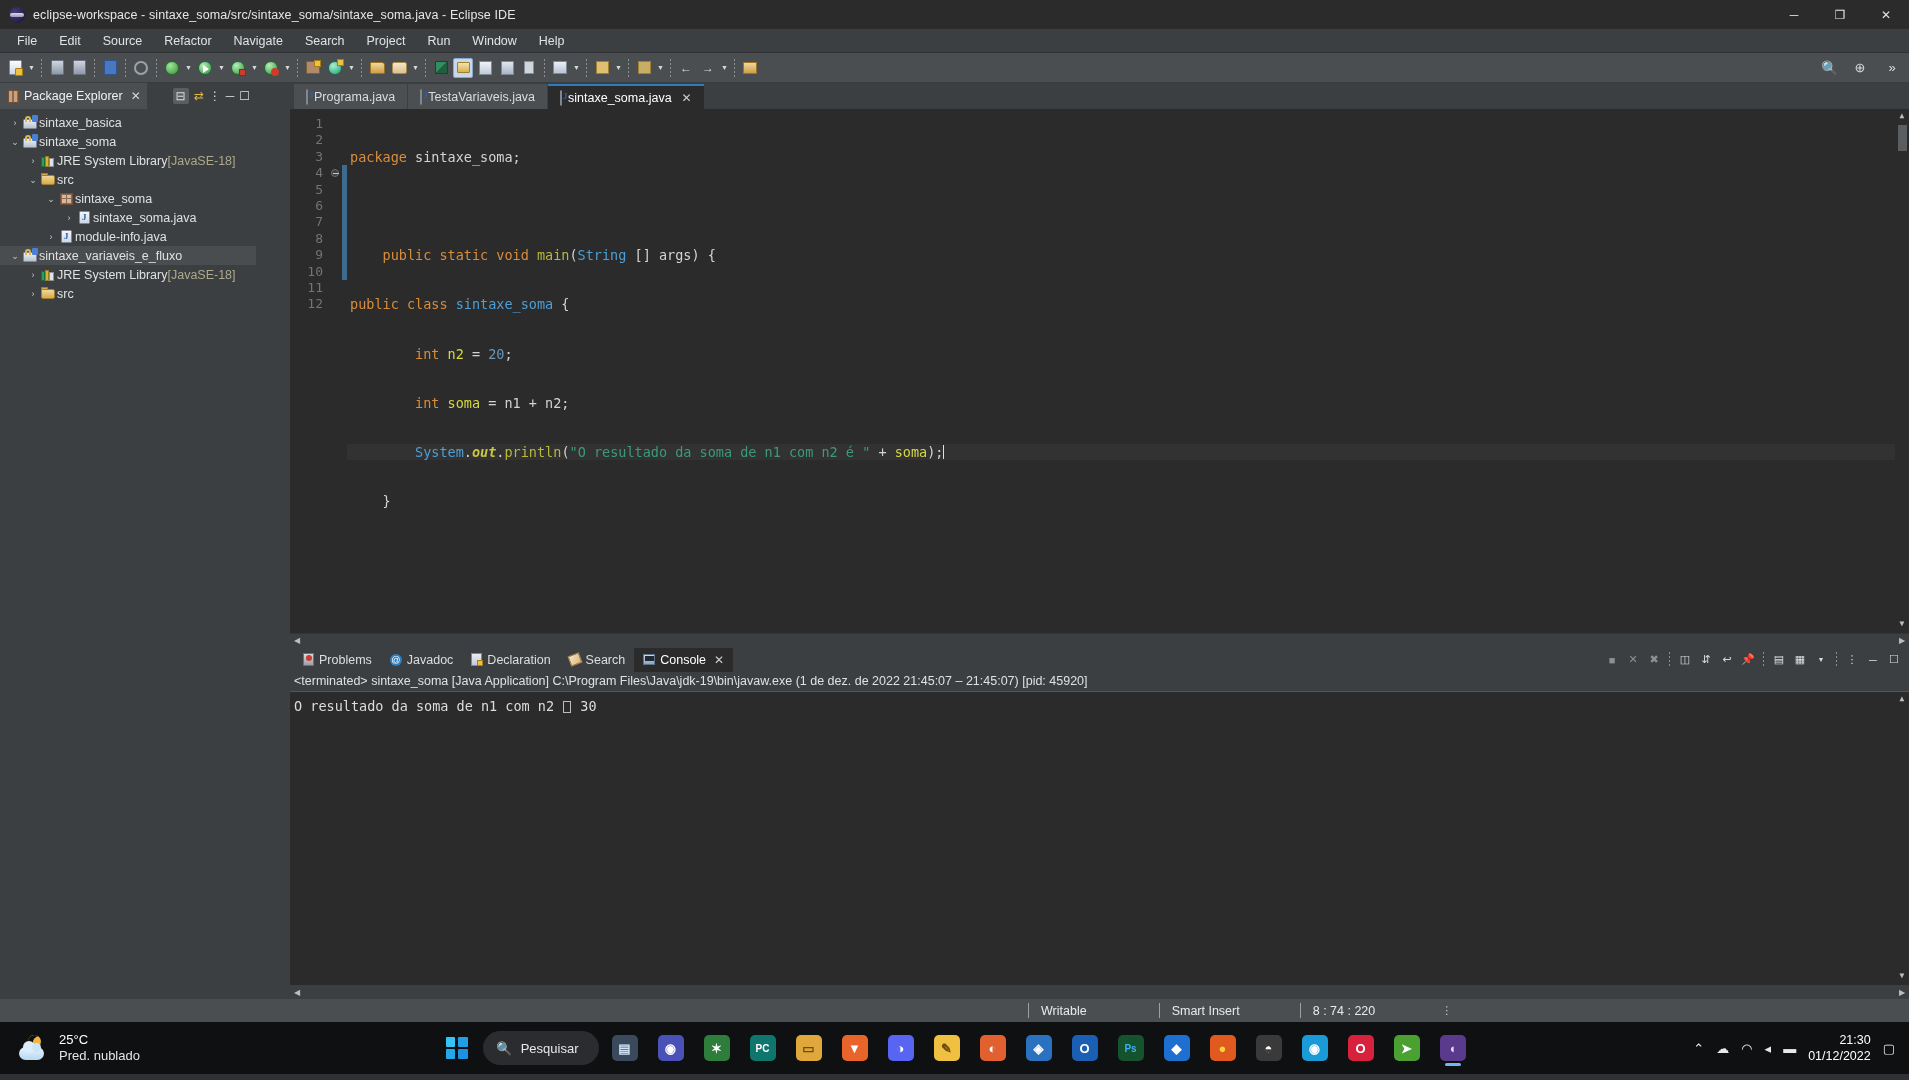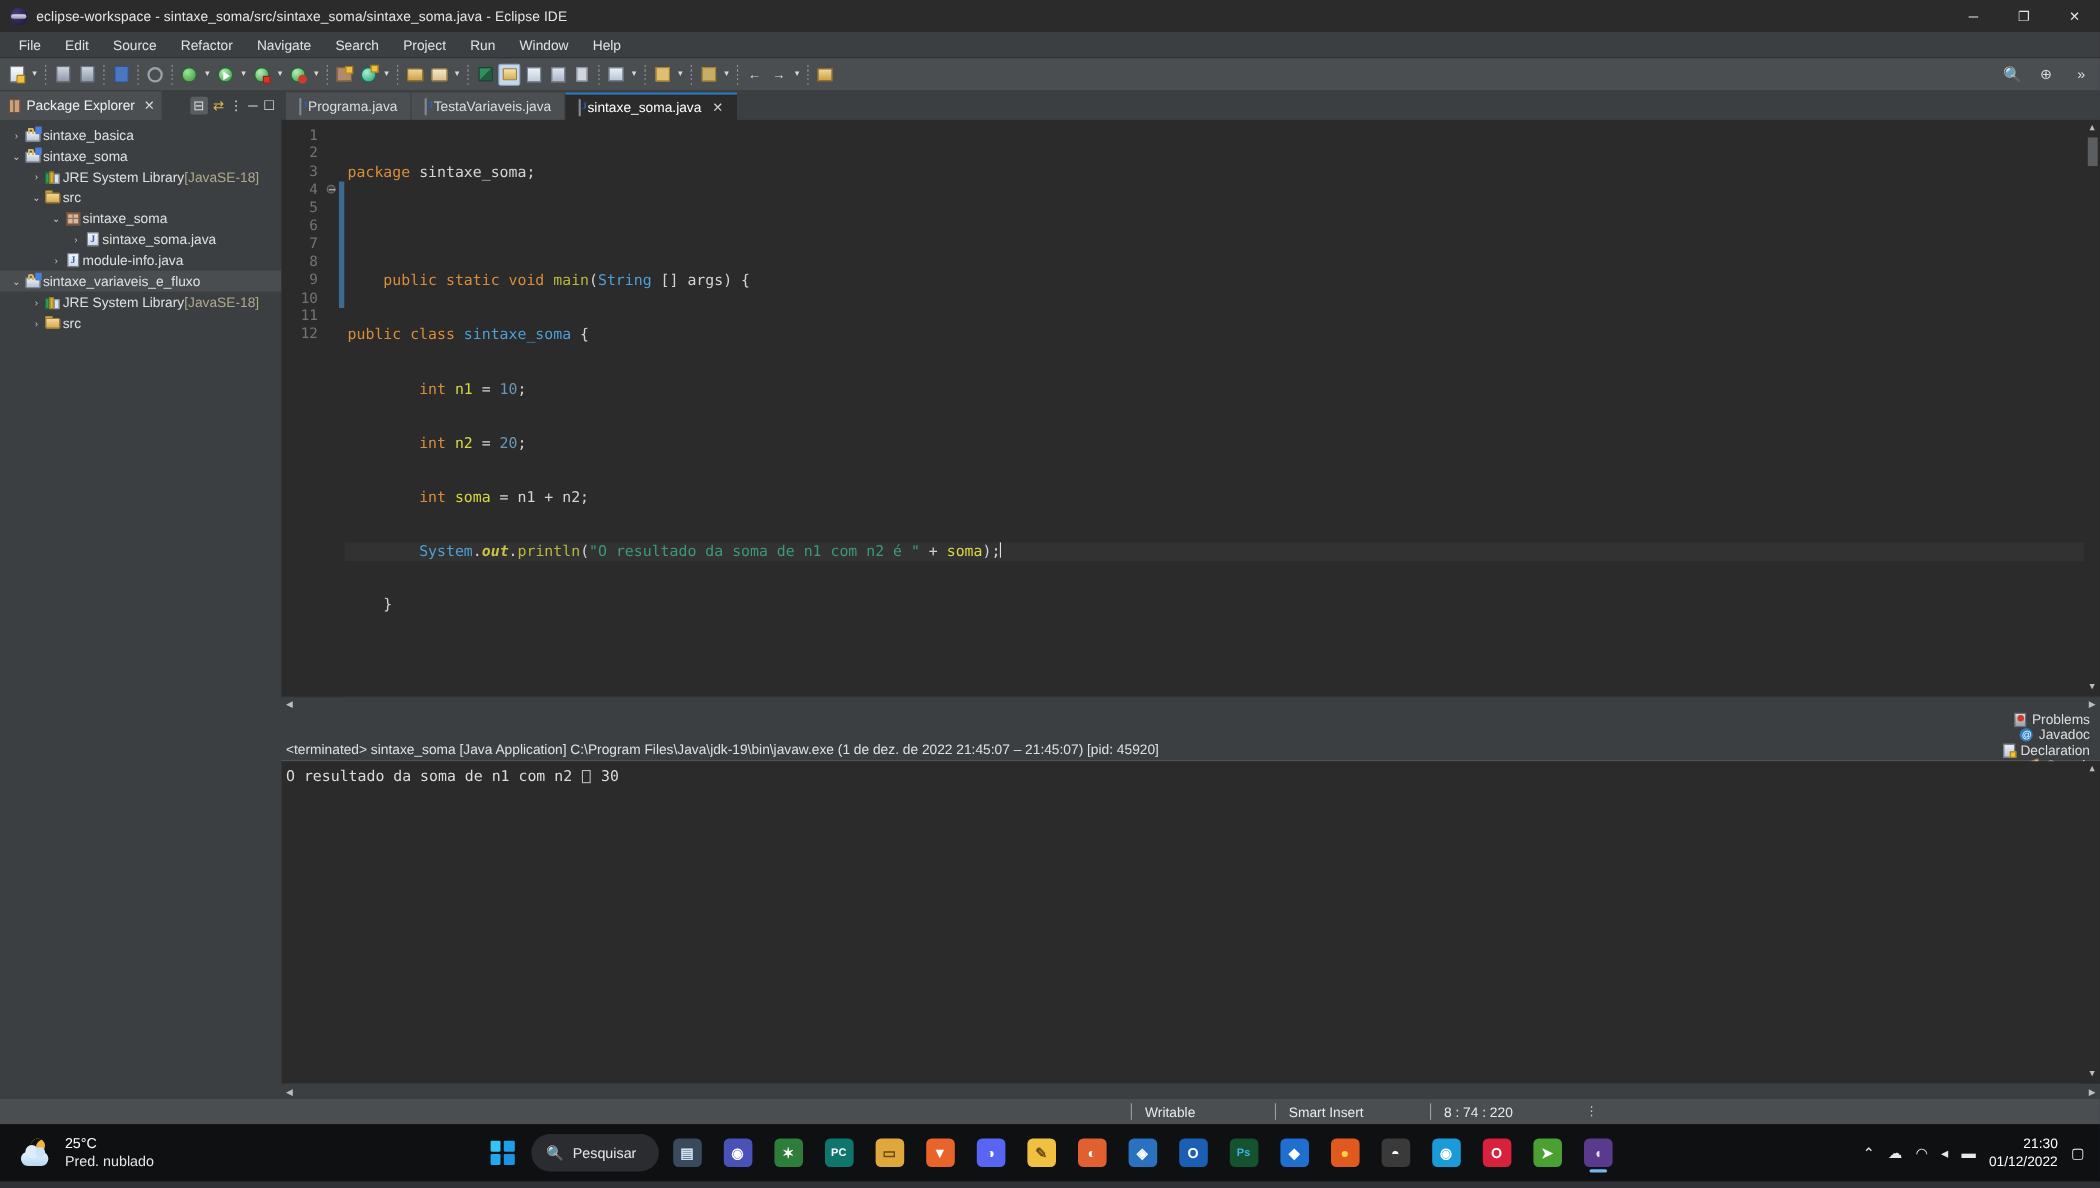--- a/index.html
+++ b/index.html
@@ -62,21 +62,21 @@
   }
   .tb-right { position: absolute; right: 6px; display: flex; align-items: center; gap: 10px; }
   .tb-search { color: #d6d6d6; font-size: 14px; }
 
   
   .g { display: block; }
   .sq { width: 13px; height: 15px; border-radius: 1px; }
   .circle { width: 14px; height: 14px; border-radius: 50%; }
 
   
-  .main { display: flex; height: 916px; background: #3c3f41; }
+  .main { display: flex; height: 916px; background: #3c3f41; gap: 34px; }
 
   
   .explorer { width: 256px; background: #3c3f41; display: flex; flex-direction: column; flex: none; }
   .ex-header {
     height: 26px; display: flex; align-items: center; position: relative;
     background: #3c3f41;
   }
   .ex-tab {
     height: 26px; display: flex; align-items: center; gap: 5px; padding: 0 6px 0 8px;
     background: #4b4f52; color: #f0f0f0; font-size: 12.5px;
@@ -176,21 +176,21 @@
     width: 14px; flex: none; background: #2b2b2b; display: flex; flex-direction: column;
     align-items: center; padding: 2px 0;
   }
   .v-scroll .arw { color: #bdbdbd; font-size: 8px; height: 12px; }
   .v-scroll .thumb { width: 9px; height: 26px; background: #5a5e61; margin-top: 2px; }
   .v-scroll .spacer { flex: 1; }
 
   
   .console-panel { height: 352px; background: #3c3f41; display: flex; flex-direction: column; flex: none; }
   .console-tabs {
-    height: 25px; display: flex; align-items: flex-end; position: relative; padding-left: 4px; flex-direction: column;
+    height: 25px; display: flex; align-items: center; position: relative; padding-left: 4px;
   }
   .ctab {
     height: 24px; display: flex; align-items: center; gap: 5px; padding: 0 9px;
     color: #dedede; font-size: 12.5px; white-space: nowrap;
   }
   .ctab.active { background: #2b2b2b; color: #ffffff; }
   .ctab .x { font-size: 12px; color: #cfcfcf; margin-left: 3px; }
   .console-tools {
     margin-left: auto; display: flex; align-items: center; gap: 3px; padding-right: 6px;
   }
@@ -598,21 +598,20 @@
       </div>
       <div class="changebar">
         <div style="height:49px"></div>
         <div class="mark" style="height:115px"></div>
       </div>
       <div class="code">
         <div class="ln"><span class="kw">package </span><span class="pln">sintaxe_soma;</span></div>
         <div class="ln">&nbsp;</div>
         <div class="ln"><span class="pln">    </span><span class="kw">public static void </span><span class="mth">main</span><span class="pln">(</span><span class="cls">String</span><span class="pln"> [] args) {</span></div>
         <div class="ln"><span class="kw">public class </span><span class="cls">sintaxe_soma</span><span class="pln"> {</span></div>
-        <div class="ln"><span class="pln">        </span><span class="kw">int </span><span class="var">n1</span><span class="pln"> = </span><span class="num">10</span><span class="pln">;</span></div>
         <div class="ln"><span class="pln">        </span><span class="kw">int </span><span class="var">n2</span><span class="pln"> = </span><span class="num">20</span><span class="pln">;</span></div>
         <div class="ln"><span class="pln">        </span><span class="kw">int </span><span class="var">soma</span><span class="pln"> = n1 + n2;</span></div>
         <div class="ln cur"><span class="pln">        </span><span class="cls">System</span><span class="pln">.</span><span class="fld">out</span><span class="pln">.</span><span class="mth">println</span><span class="pln">(</span><span class="str">"O resultado da soma de n1 com n2 é "</span><span class="pln"> + </span><span class="var">soma</span><span class="pln">);</span><span class="caret"></span></div>
         <div class="ln"><span class="pln">    }</span></div>
         <div class="ln">&nbsp;</div>
         
         
       </div>
       <div class="v-scroll">
         <div class="arw">▲</div>

